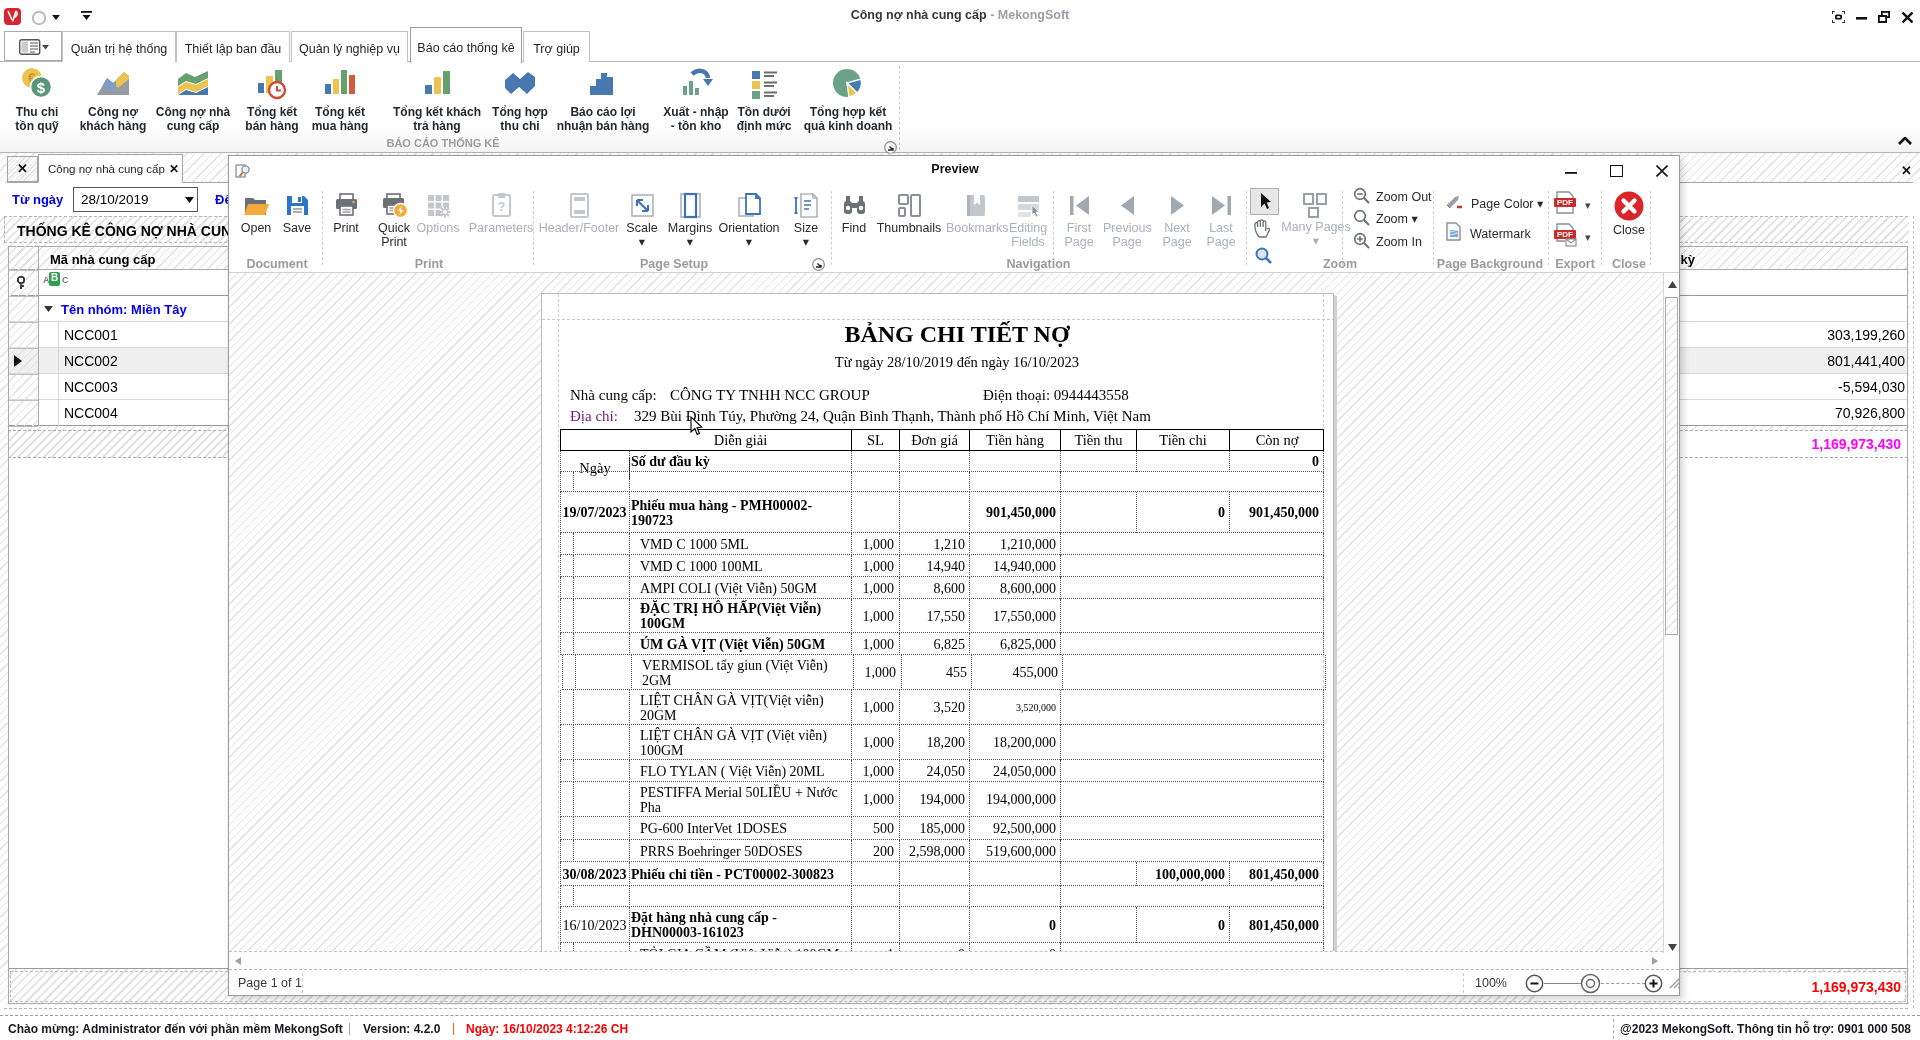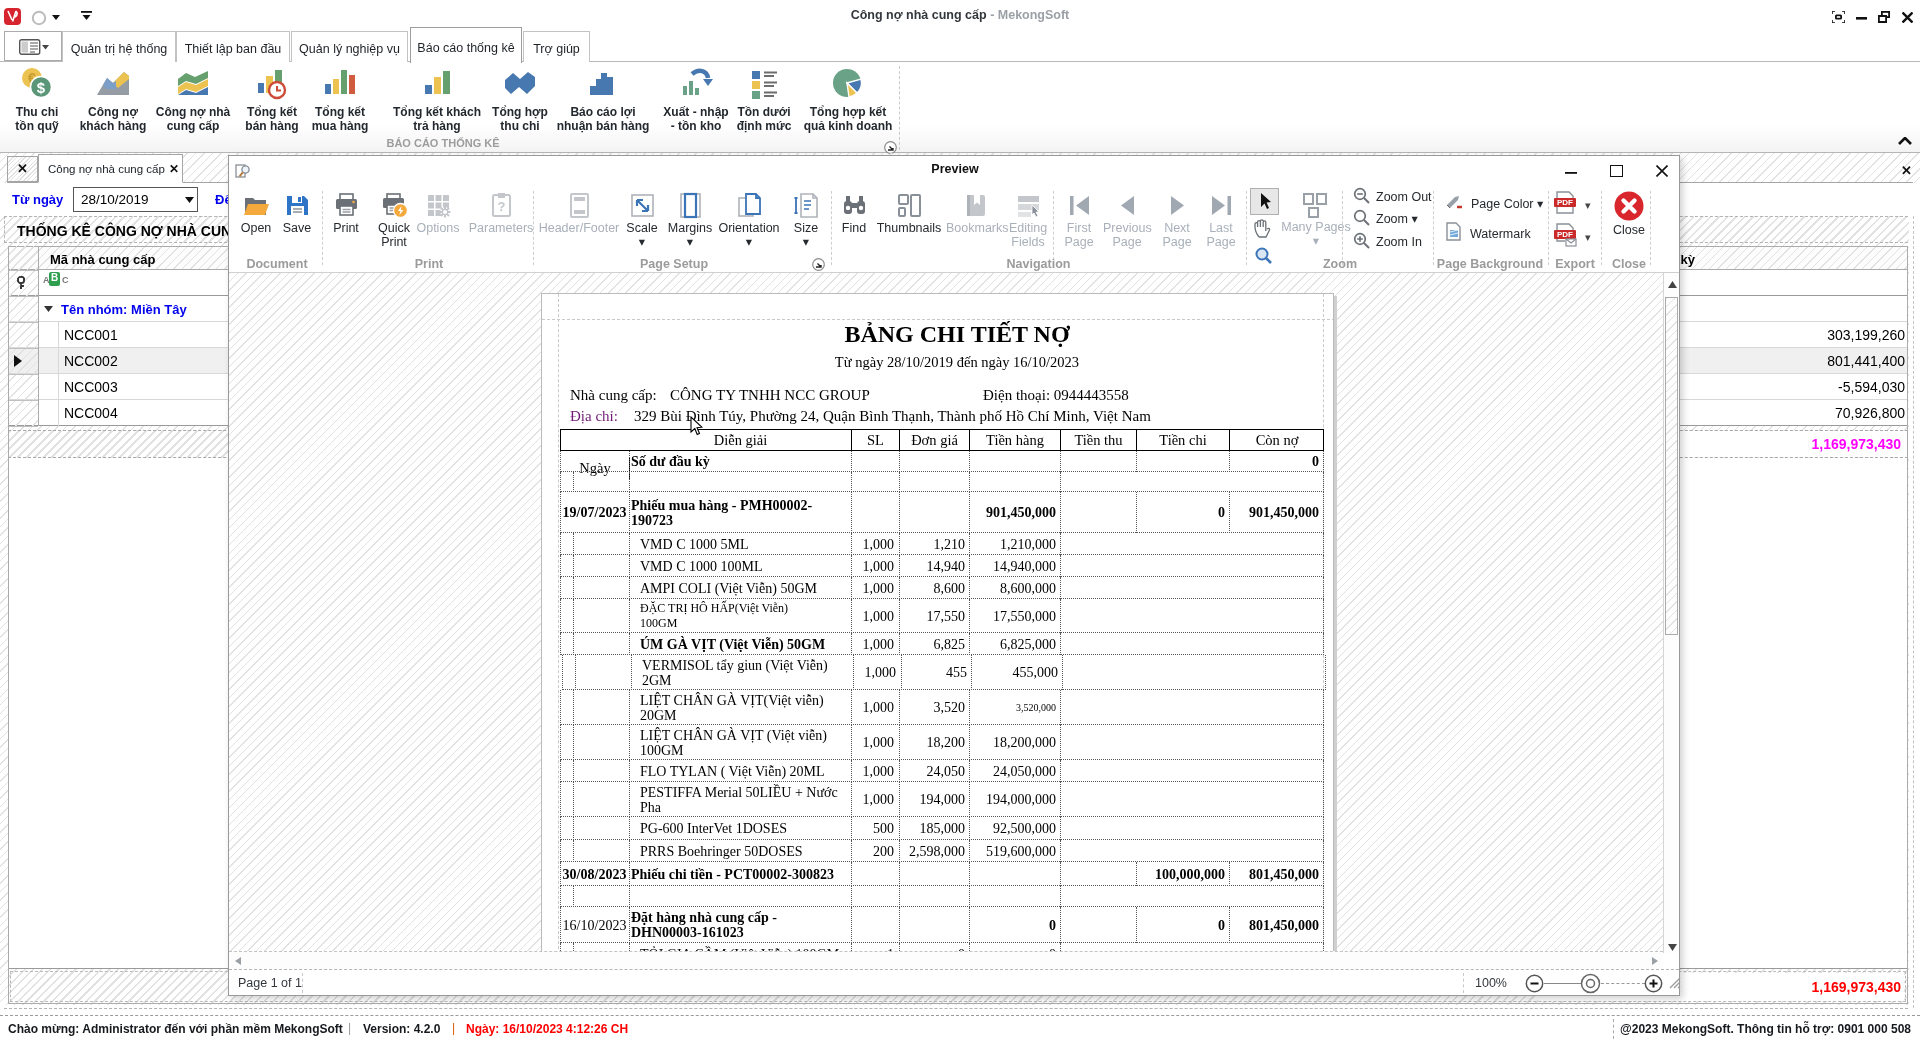--- a/index.html
+++ b/index.html
@@ -711,21 +711,21 @@
 <div class="abs" style="left:18px;top:305px;width:764px;height:34px;border-bottom:1px dotted #555;">
           <div class="abs" style="left:13px;top:0;width:1px;height:34px;border-left:1px dotted #555;"></div>
           <div class="abs" style="left:69px;top:0;width:1px;height:34px;border-left:1px dotted #555;"></div>
           <div class="abs" style="left:291px;top:0;width:1px;height:34px;border-left:1px dotted #555;"></div>
           <div class="abs" style="left:339px;top:0;width:1px;height:34px;border-left:1px dotted #555;"></div>
           <div class="abs" style="left:409px;top:0;width:1px;height:34px;border-left:1px dotted #555;"></div>
           <div class="abs" style="left:500px;top:0;width:1px;height:34px;border-left:1px dotted #555;"></div>
           <div class="abs" style="left:0;top:0;width:1px;height:34px;border-left:1px dotted #555;"></div>
           <div class="abs" style="left:763px;top:0;width:1px;height:34px;border-left:1px dotted #555;"></div>
           <div class="abs ser" style="left:69px;top:0;width:222px;height:34px;display:table;">
-            <span style="display:table-cell;vertical-align:middle;font-size:12px;font-weight:normal;text-align:left;padding-left:11px;line-height:15px;white-space:nowrap;">ĐẶC TRỊ HÔ HẤP(Việt Viễn)<br>100GM</span>
+            <span style="display:table-cell;vertical-align:middle;font-size:14px;font-weight:bold;text-align:left;padding-left:11px;line-height:15px;white-space:nowrap;">ĐẶC TRỊ HÔ HẤP(Việt Viễn)<br>100GM</span>
           </div>
           <div class="abs ser" style="left:291px;top:0;width:48px;height:34px;display:table;">
             <span style="display:table-cell;vertical-align:middle;font-size:14px;font-weight:normal;text-align:right;padding-right:5px;line-height:15px;white-space:nowrap;">1,000</span>
           </div>
           <div class="abs ser" style="left:339px;top:0;width:70px;height:34px;display:table;">
             <span style="display:table-cell;vertical-align:middle;font-size:14px;font-weight:normal;text-align:right;padding-right:4px;line-height:15px;white-space:nowrap;">17,550</span>
           </div>
           <div class="abs ser" style="left:409px;top:0;width:91px;height:34px;display:table;">
             <span style="display:table-cell;vertical-align:middle;font-size:14px;font-weight:normal;text-align:right;padding-right:4px;line-height:15px;white-space:nowrap;">17,550,000</span>
           </div>

